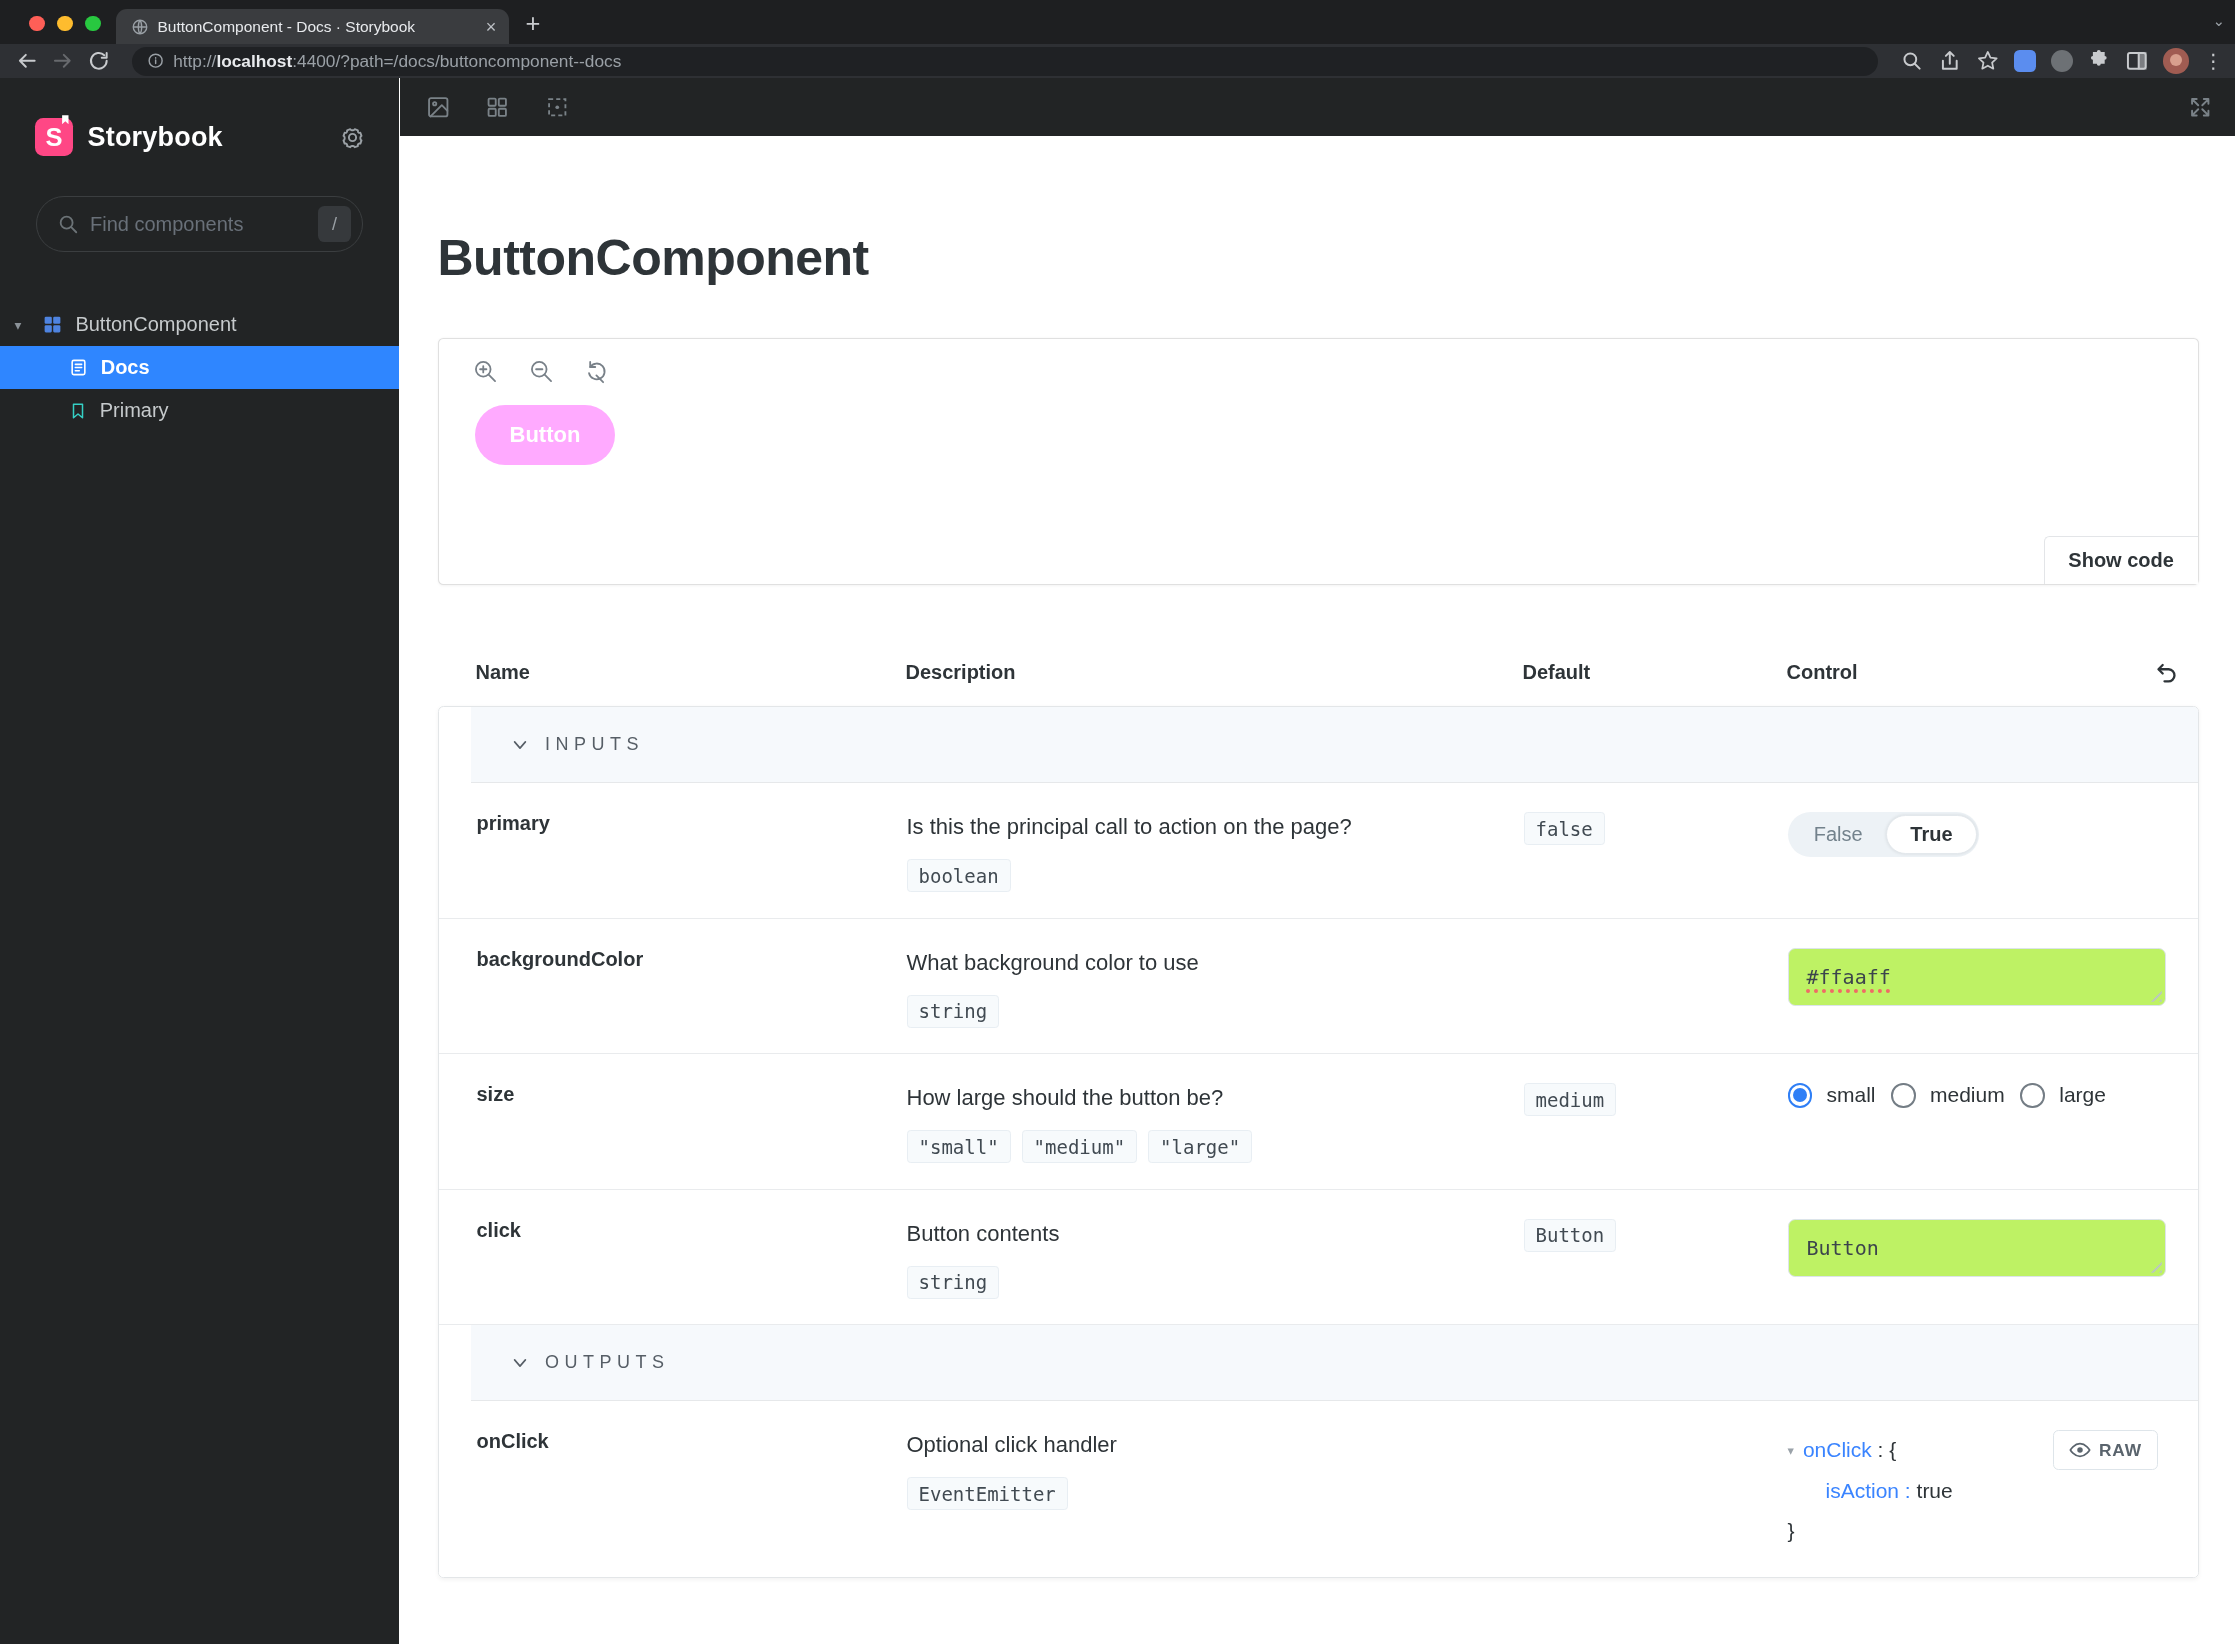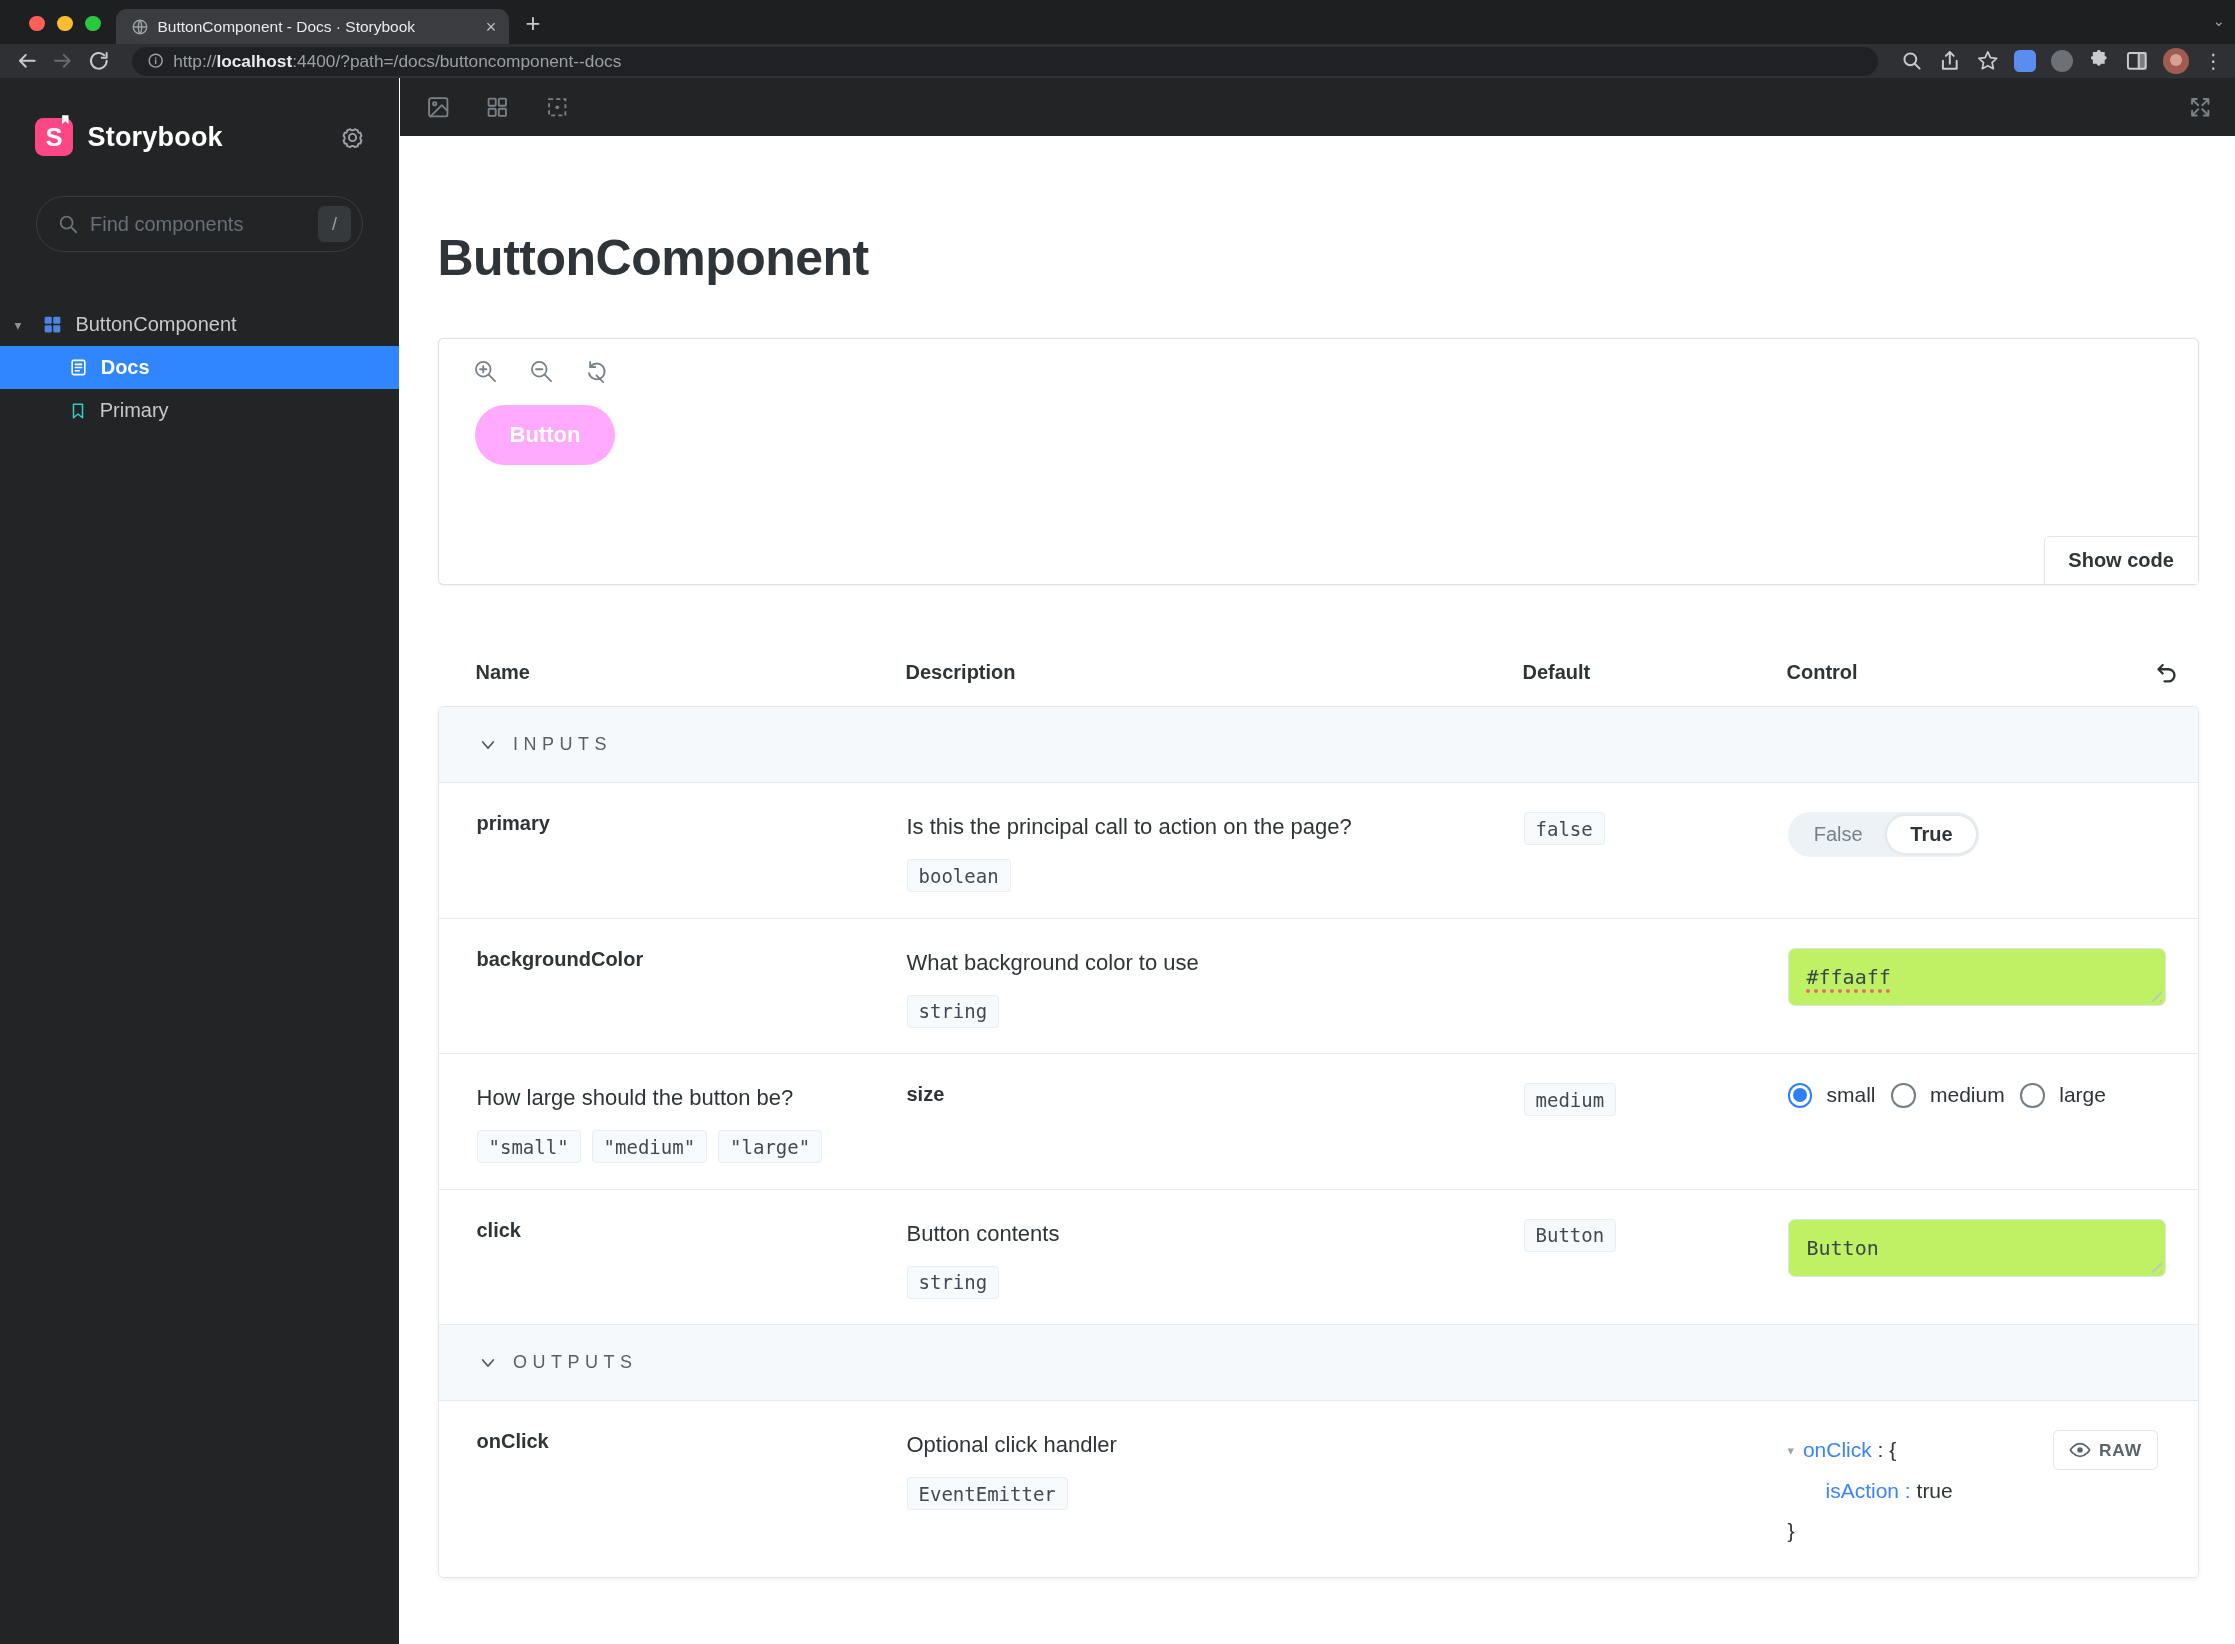--- a/index.html
+++ b/index.html
@@ -86,21 +86,21 @@
     font-size:20px; font-weight:700; color:#2e3438; font-family:"Liberation Sans",sans-serif; }
 
   
   .args-header { margin-top:76px; display:grid; grid-template-columns:430px 617px 264px 1fr;
     position:relative; padding-bottom:22px; }
   .args-header .hcell { padding-left:38px; font-size:20px; font-weight:700; color:#2e3438; }
   .reset-btn { position:absolute; right:20px; top:-1.8px; width:29px; height:29px; color:#2e3438; background:none; border:0; }
 
   .args-body { border:0.9px solid #e3e6e8; border-radius:5.5px; box-shadow:rgba(0,0,0,.05) 0 1.8px 4.5px 0; overflow:hidden; }
   .section-row { height:76px; background:#f6f9fc; display:flex; align-items:center; gap:16.4px;
-    padding-left:40px; border-bottom:0.9px solid #e6e8ea; }
+    padding-left:40px; border-bottom:0.9px solid #e6e8ea;margin-left:32px; }
   .section-row svg { width:18px; height:18px; color:#565e66; }
   .section-label { font-size:18px; letter-spacing:5.5px; color:#565e66; }
 
   .arg-row { display:grid; grid-template-columns:430px 617px 264px 1fr; border-bottom:0.9px solid #e9ebed; background:#fff; }
   .arg-row:last-child { border-bottom:0; }
   .cell { padding:29px 0 25.5px 38px; }
   .arg-name { font-size:20px; font-weight:700; color:#2e3438; }
   .arg-desc { font-size:22px; color:#2e3438; line-height:29px; }
   .badges { margin-top:18px; display:flex; gap:11px; }
   .badge { display:inline-block; font-family:"DejaVu Sans Mono","Liberation Mono",monospace; font-size:19px;
@@ -351,29 +351,29 @@
               </div>
               <div class="cell"></div>
               <div class="cell">
                 <div class="text-input">
                   <span class="misspelled">#ffaaff</span>
                 </div>
               </div>
             </div>
 
             <div class="arg-row">
+              <div class="cell arg-name">size</div>
               <div class="cell">
                 <div class="arg-desc">How large should the button be?</div>
                 <div class="badges">
                   <span class="badge">"small"</span>
                   <span class="badge">"medium"</span>
                   <span class="badge">"large"</span>
                 </div>
               </div>
-              <div class="cell arg-name">size</div>
               <div class="cell"><span class="badge">medium</span></div>
               <div class="cell">
                 <div class="radios">
                   <label class="radio-line">
                     <span class="radio on"></span>
                     <span>small</span>
                   </label>
                   <label class="radio-line">
                     <span class="radio"></span>
                     <span>medium</span>

